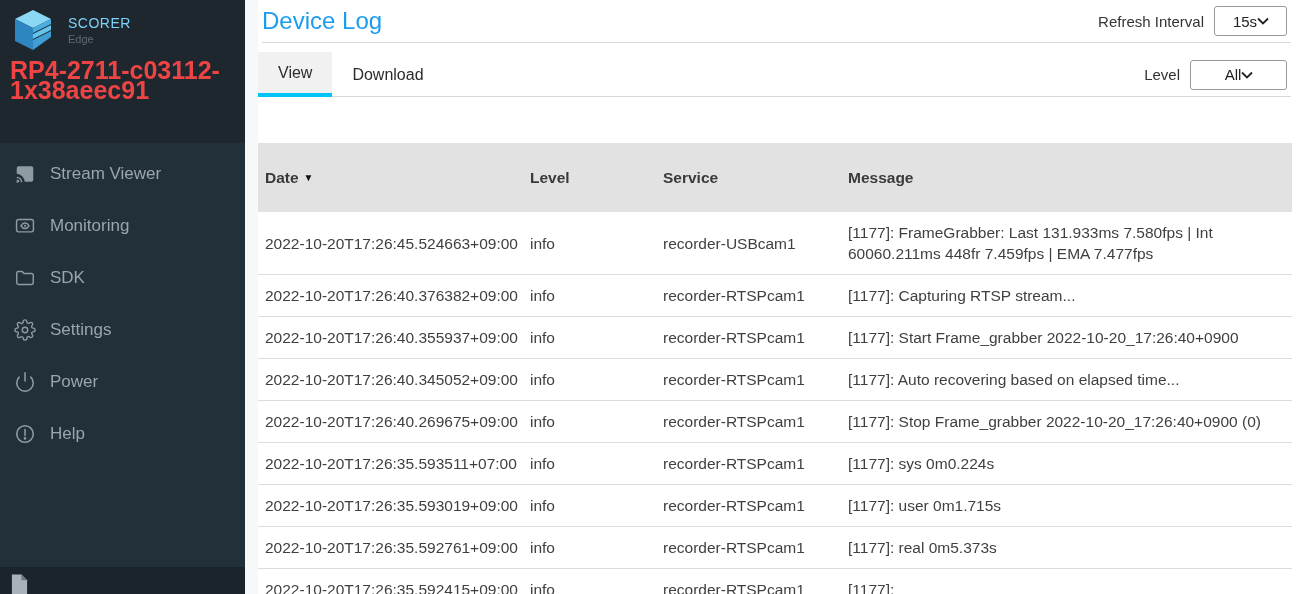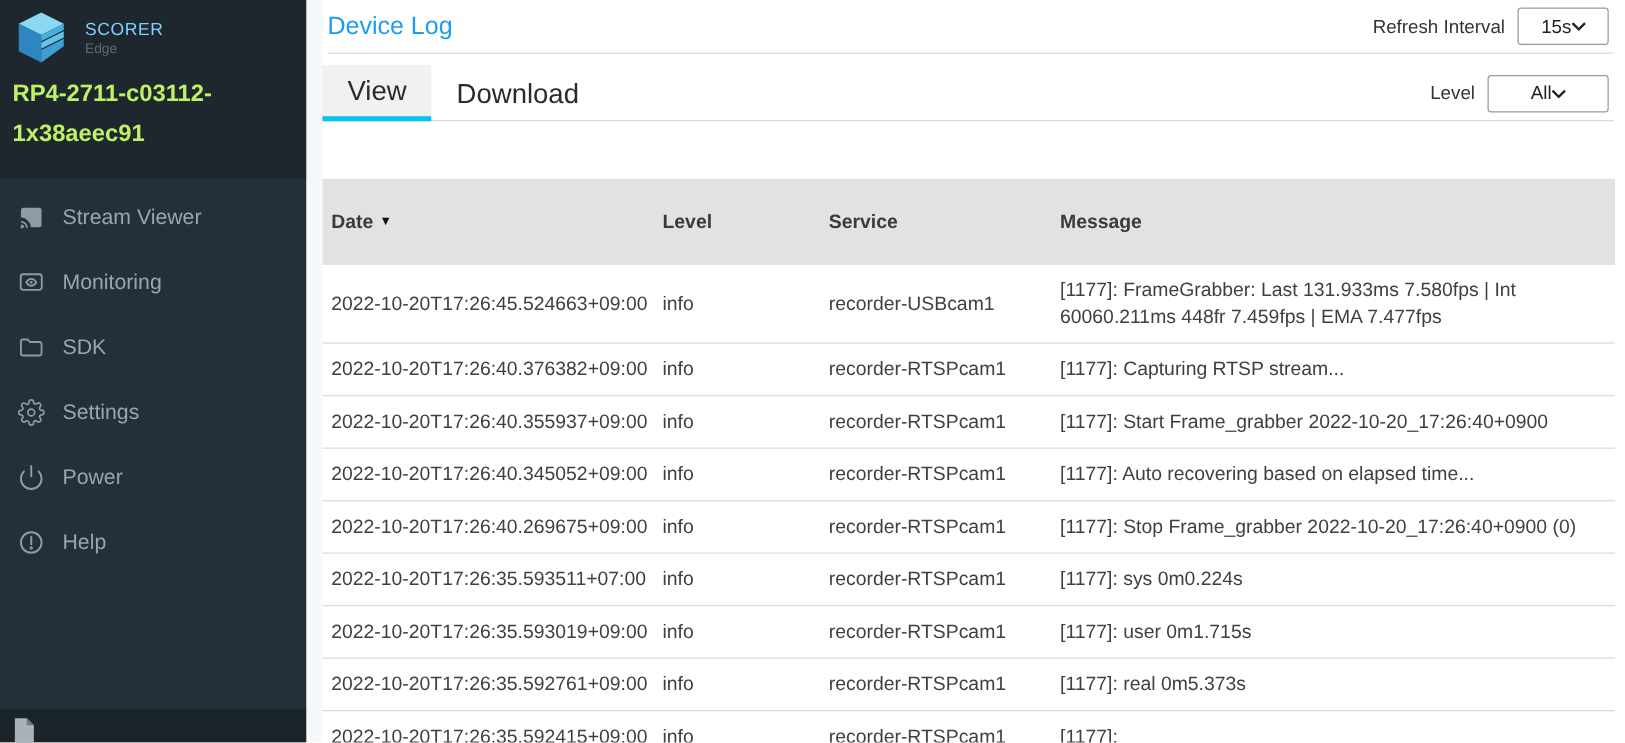--- a/index.html
+++ b/index.html
@@ -7,51 +7,51 @@
               font-family:"Liberation Sans", sans-serif; }
   .app { display:flex; width:1300px; height:594px; }
 
   
   .sidebar { flex:0 0 245px; width:245px; background:#223039; position:relative; overflow:hidden; }
   .sidebar-top { height:143px; background:#1f272e; padding:9px 10px 0 10px; }
   .brand-row { display:flex; align-items:flex-start; gap:12px; }
   .logo { width:46px; height:42px; display:inline-block; }
   .brand-name { font-size:14px; color:#7dd3fc; margin-top:6px; letter-spacing:0.5px; }
   .brand-sub { font-size:11px; color:#5e6a72; margin-top:2px; }
-  .device-id { margin-top:9px; font-weight:700; font-size:19px; line-height:32px;
-               color:#bef264; max-width:225px; word-wrap:break-word; }
+  .device-id { margin-top:9px; font-weight:700; font-size:25px; line-height:20px;
+               color:#ef4444; max-width:225px; word-wrap:break-word; }
   .sidebar-nav { padding-top:5px; }
   .nav-item { height:52px; display:flex; align-items:center; padding:0 13px; cursor:pointer; }
   .nav-icon { width:24px; height:24px; margin-right:13px; display:inline-flex; align-items:center; justify-content:center; }
   .nav-icon svg { width:22px; height:22px; }
   .nav-label { font-size:17px; color:#9aa5ad; }
   .sidebar-active { position:absolute; left:0; right:0; bottom:0; height:27px;
                     background:#1b242b; padding:6px 0 0 10px; }
   .sidebar-active svg { width:19px; height:24px; }
 
   
   .gutter { flex:0 0 13px; background:#f7f8f9; }
   .main { flex:1; background:#fff; position:relative; }
 
   .page-header { height:42px; display:flex; align-items:center; padding:0 13px 0 4px; }
-  .page-title { font-size:20px; font-weight:400; color:#1b9cf0; }
+  .page-title { font-size:24px; font-weight:400; color:#1b9cf0; }
   .flex-spacer { flex:1; }
   .ctrl-label { font-size:15px; color:#333; margin-right:10px; }
   .select { height:30px; border:1px solid #999; border-radius:3px; background:#fff;
             display:flex; align-items:center; justify-content:center;
             padding:0 9px 0 10px; font-size:15px; color:#222; cursor:pointer; }
   .select-refresh { width:73px; }
   .select-level { width:97px; }
   .chevron svg { display:block; }
 
   .title-divider { height:1px; background:#d9d9d9; margin:0 9px 0 4px; }
 
   .tabs-row { margin-top:9px; height:45px; display:flex; align-items:stretch; position:relative; }
   .tabs-row::after { content:""; position:absolute; left:0; right:9px; bottom:0; height:1px; background:#d9d9d9; }
-  .tab { display:flex; align-items:center; padding:0 20px; font-size:22px; color:#2b2b2b;
+  .tab { display:flex; align-items:center; padding:0 20px; font-size:16px; color:#2b2b2b;
          cursor:pointer; position:relative; z-index:1; }
   .tab.active { background:#f1f1f1; border-bottom:4px solid #00c4f4; }
   .level-ctrl { margin-left:auto; align-self:center; display:flex; align-items:center; padding-right:13px; }
 
   
   .log-table { margin:46px 8px 0 0; }
   .thead, .tr { display:grid; grid-template-columns:265px 133px 185px minmax(0,1fr); }
   .thead { background:#e2e2e2; height:69px; align-items:center; }
   .th { padding-left:7px; font-size:15.5px; font-weight:600; color:#3a3a3a; display:flex; align-items:center; }
   .sort-icon { font-size:10px; color:#111; margin-left:5px; }

